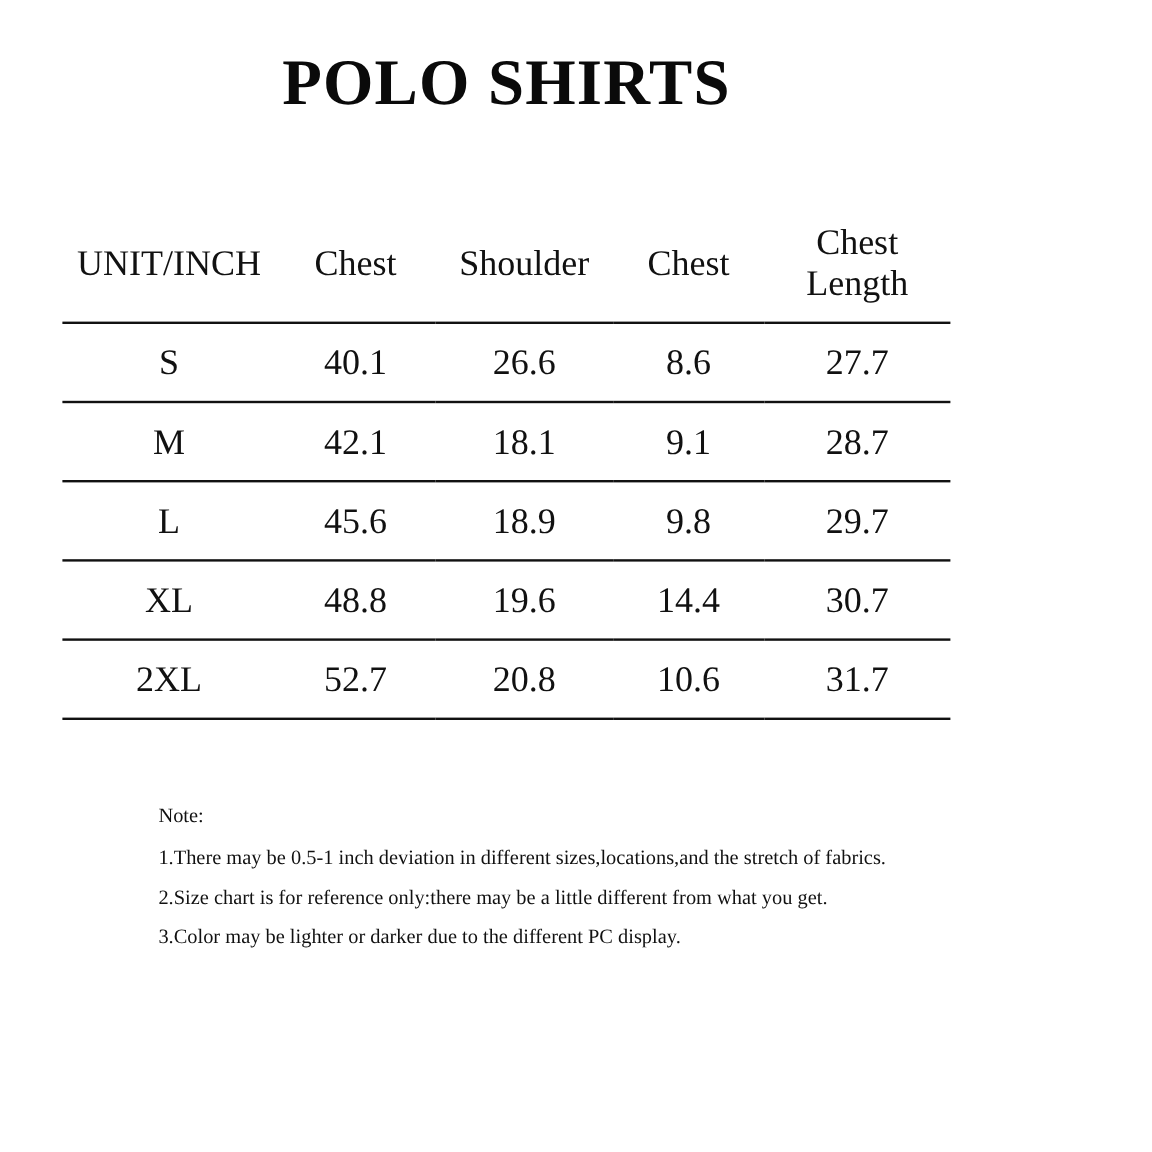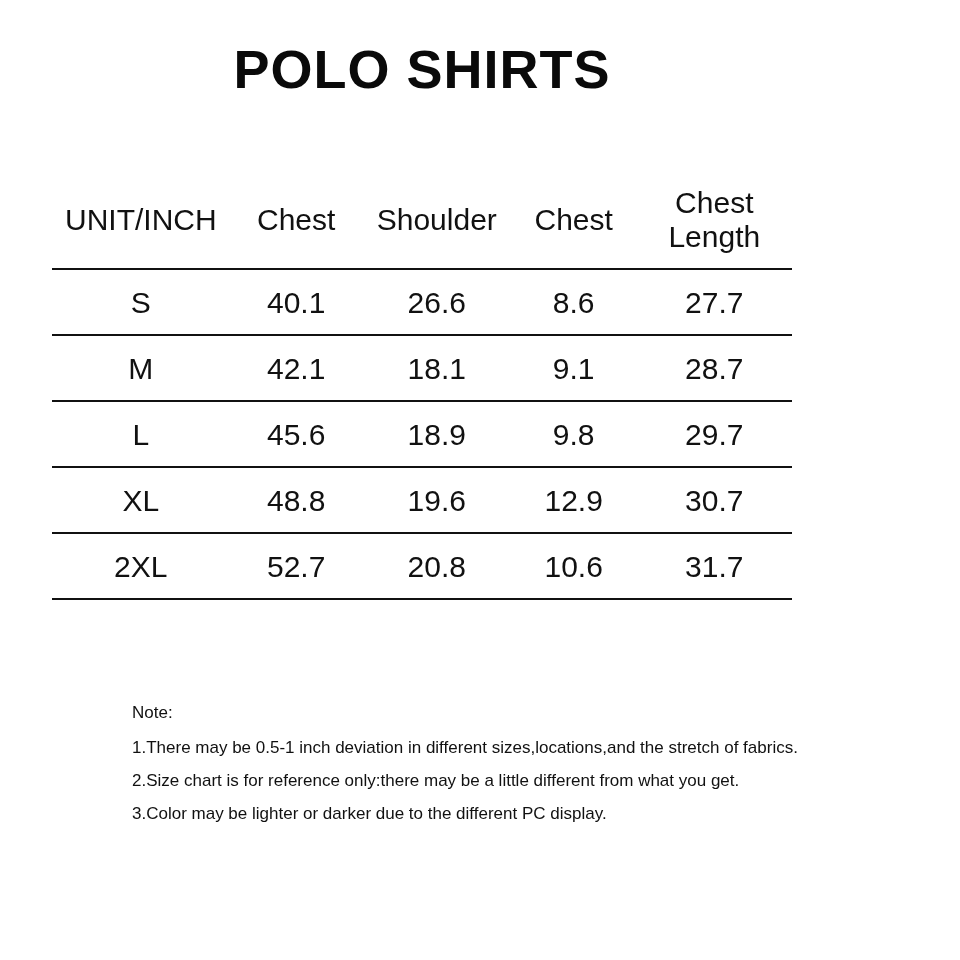--- a/index.html
+++ b/index.html
@@ -12,20 +12,21 @@
     height: 960px;
     font-family: "Liberation Sans", sans-serif;
     color: #111111;
     overflow: hidden;
   }
   .page {
     position: relative;
     width: 844px;
     height: 960px;
     box-sizing: border-box;
+    font-family: Liberation Serif, serif;
   }
   .title {
     text-align: center;
     font-size: 54px;
     font-weight: bold;
     letter-spacing: 1px;
     margin: 0;
     padding-top: 38px;
     color: #0a0a0a;
   }
@@ -58,21 +59,21 @@
   table.size-chart tbody tr:last-child td {
     border-bottom: 2px solid #111111;
   }
   col.c-unit { width: 24%; }
   col.c-chest { width: 18%; }
   col.c-shoulder { width: 20%; }
   col.c-sleeve { width: 17%; }
   col.c-body { width: 21%; }
 
   .notes {
-    margin-top: 96px;
+    margin-top: 63px;
     padding: 0 130px 0 132px;
     font-size: 17px;
     line-height: 1.95;
     color: #111111;
   }
   .notes .note-head {
     margin-bottom: 2px;
   }
   .notes .note-line {
     white-space: nowrap;
@@ -122,21 +123,21 @@
           <td>L</td>
           <td>45.6</td>
           <td>18.9</td>
           <td>9.8</td>
           <td>29.7</td>
         </tr>
         <tr>
           <td>XL</td>
           <td>48.8</td>
           <td>19.6</td>
-          <td>12.9</td>
+          <td>14.4</td>
           <td>30.7</td>
         </tr>
         <tr>
           <td>2XL</td>
           <td>52.7</td>
           <td>20.8</td>
           <td>10.6</td>
           <td>31.7</td>
         </tr>
       </tbody>

